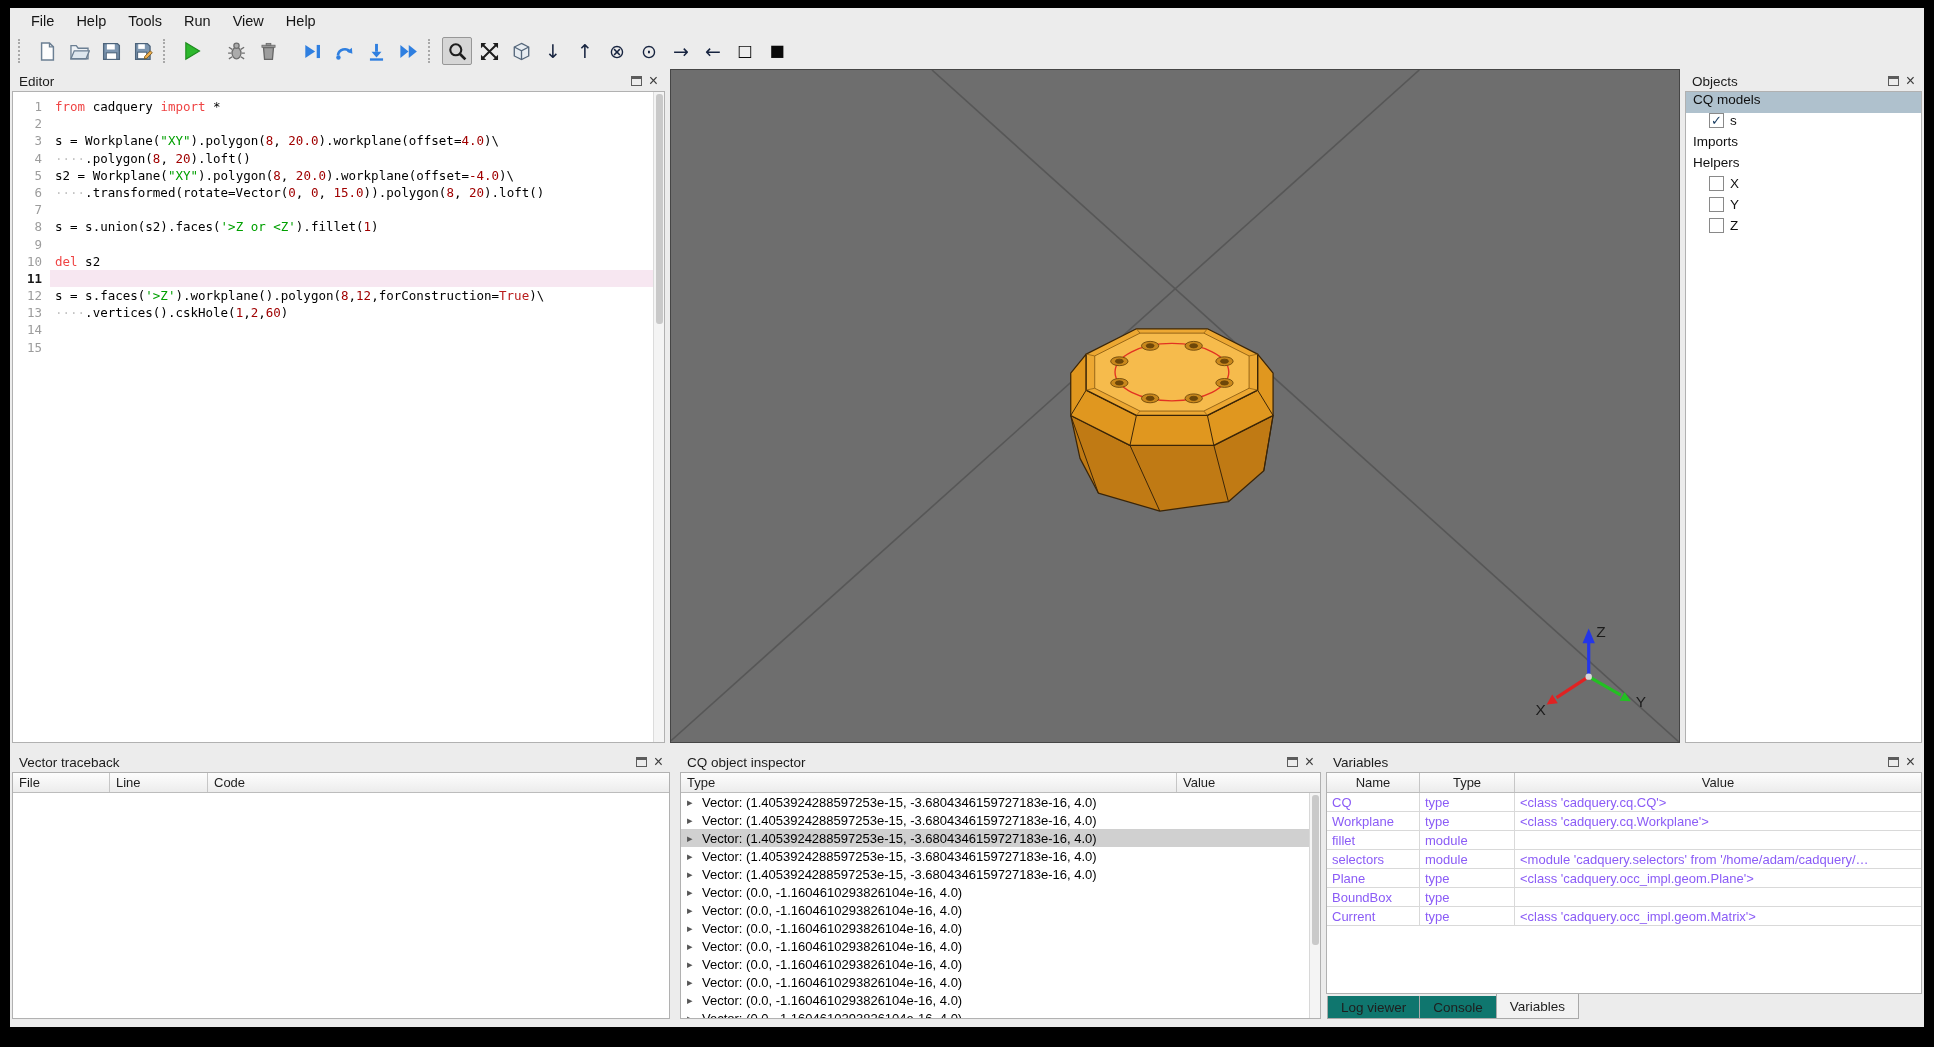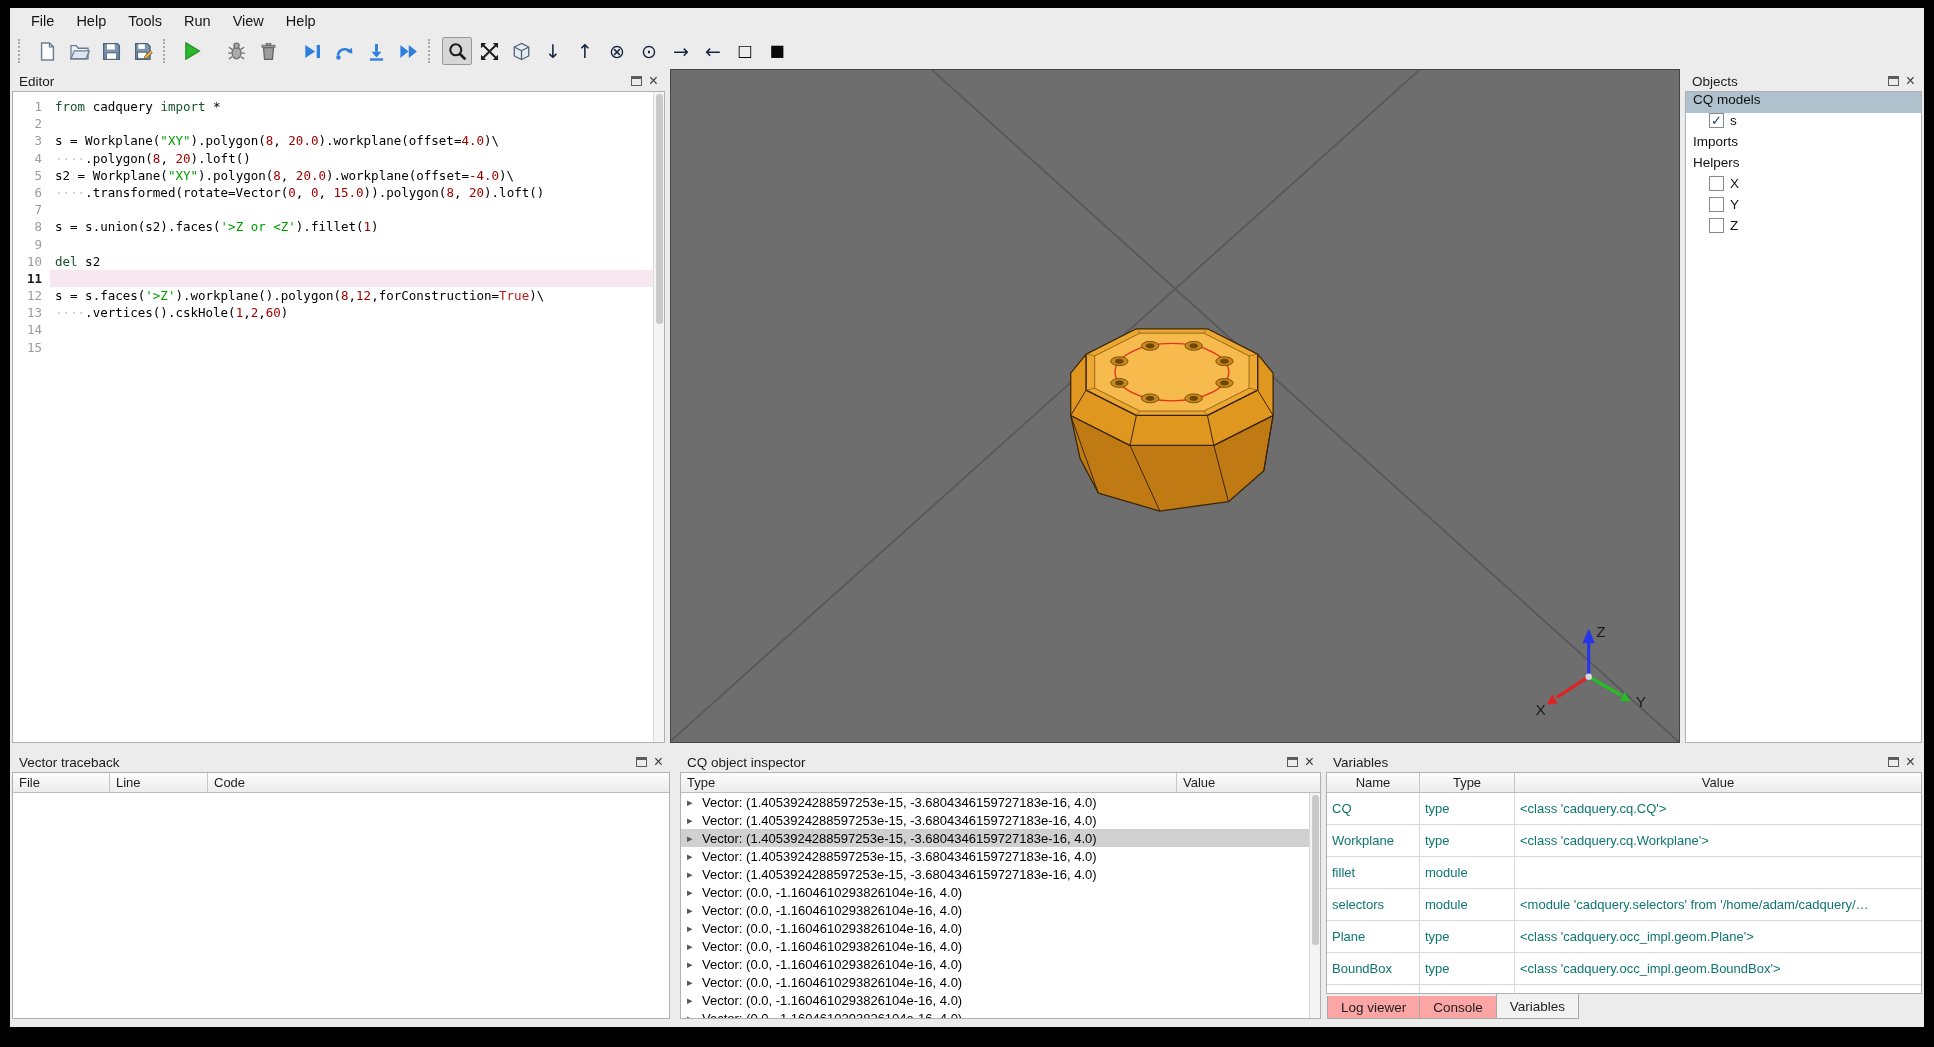--- a/index.html
+++ b/index.html
@@ -26,21 +26,21 @@
 .panel-body{position:absolute;left:0;right:0;top:20px;bottom:0;background:#fff;border:1px solid #b1b1b1;overflow:hidden}
 
 #editor-panel{left:2px;top:63px;width:653px;height:672px}
 .editor-wrap{position:absolute;left:0;top:0;right:0;bottom:0;display:flex}
 .gutter{width:37px;padding:6px 8px 0 0;text-align:right;font:12.5px/17.2px "DejaVu Sans Mono",monospace;color:#9c9c9c;background:#fff}
 .gutter-line{height:17.2px}
 .gutter-line.hl{color:#161616;font-weight:bold}
 .code{flex:1;padding-top:6px;font:12.5px/17.2px "DejaVu Sans Mono",monospace;color:#000;white-space:pre;overflow:hidden}
 .code-line{height:17.2px;padding-left:5px}
 .code-line.hl{background:#f7e7f1}
-.tk-k{color:#14532d}
+.tk-k{color:#ef4444}
 .tk-s{color:#00a000}
 .tk-n{color:#a00000}
 .tk-b{color:#b91c1c}
 .tk-w{color:#c4c4c4}
 .vscroll{width:11px;background:#f4f4f4;border-left:1px solid #dcdcdc}
 .vthumb{width:7px;margin:2px auto 0 auto;background:#c9c9c9;border-radius:3px}
 
 #viewport{position:absolute;left:660px;top:61px;width:1010px;height:674px;background:#6e6e6e;border:1px solid #454545}
 
 #objects-panel{left:1675px;top:63px;width:237px;height:672px}
@@ -57,25 +57,25 @@
 .th.center{justify-content:center}
 .col-file{width:97px}.col-line{width:98px}.col-code{flex:1;border-right:none}
 .col-type{width:496px}.col-value{flex:1;border-right:none}
 .irows{position:absolute;left:0;right:11px;top:20px;bottom:0;overflow:hidden}
 .irow{height:18px;display:flex;align-items:center;font-size:13px;color:#000;padding-left:6px;white-space:nowrap}
 .irow.sel{background:#d0d0d0}
 .irow .arrow{color:#555;font-size:11px;width:15px;flex:0 0 15px}
 .iscroll{position:absolute;right:0;top:20px;bottom:0;width:11px;background:#f4f4f4;border-left:1px solid #d8d8d8}
 .vh-name{width:93px}.vh-type{width:95px}.vh-value{flex:1;border-right:none}
 .vrows{position:absolute;left:0;right:0;top:20px;bottom:0;overflow:hidden}
-.vrow{display:flex;height:32px;border-bottom:1px solid #d9d9d9;font-size:13px;color:#0f766e;align-items:stretch;background:#fff}
+.vrow{display:flex;height:19px;border-bottom:1px solid #d9d9d9;font-size:13px;color:#8b5cf6;align-items:stretch;background:#fff}
 .vcell{display:flex;align-items:center;padding:0 5px;border-right:1px solid #d9d9d9;overflow:hidden;white-space:nowrap}
 .vcell.c0{width:93px}.vcell.c1{width:95px}.vcell.c2{flex:1;border-right:none}
 .dock-tabs{position:absolute;left:0;right:0;bottom:0;height:25px;display:flex;align-items:flex-end;padding-left:1px;background:#ececec}
-.tab{height:23px;display:flex;align-items:center;padding:0 13px;font-size:13.5px;color:#1e1e1e;background:#fca5a5;border:1px solid #a9a9a9;border-top:none;margin-right:-1px}
+.tab{height:23px;display:flex;align-items:center;padding:0 13px;font-size:13.5px;color:#1e1e1e;background:#0f766e;border:1px solid #a9a9a9;border-top:none;margin-right:-1px}
 .tab.active{background:#f2f2f2;height:25px}
 #status-bar{position:absolute;left:0;right:0;bottom:0;height:8px;background:#ececec}
 .traceback-body{position:absolute;left:0;right:0;top:20px;bottom:0;background:#fff}
 </style>
 </head>
 <body>
 
 <div id="window">
 
   <div class="menubar">
@@ -464,21 +464,20 @@
             <span class="vcell c2">&lt;module 'cadquery.selectors' from '/home/adam/cadquery/…</span>
           </div>
           <div class="vrow">
             <span class="vcell c0">Plane</span>
             <span class="vcell c1">type</span>
             <span class="vcell c2">&lt;class 'cadquery.occ_impl.geom.Plane'&gt;</span>
           </div>
           <div class="vrow">
             <span class="vcell c0">BoundBox</span>
             <span class="vcell c1">type</span>
-            <span class="vcell c2">&lt;class 'cadquery.occ_impl.geom.BoundBox'&gt;</span>
           </div>
           <div class="vrow">
             <span class="vcell c0">Current</span>
             <span class="vcell c1">type</span>
             <span class="vcell c2">&lt;class 'cadquery.occ_impl.geom.Matrix'&gt;</span>
           </div>
         </div>
     </div>
     <div class="dock-tabs">
         <div class="tab">Log viewer</div>

